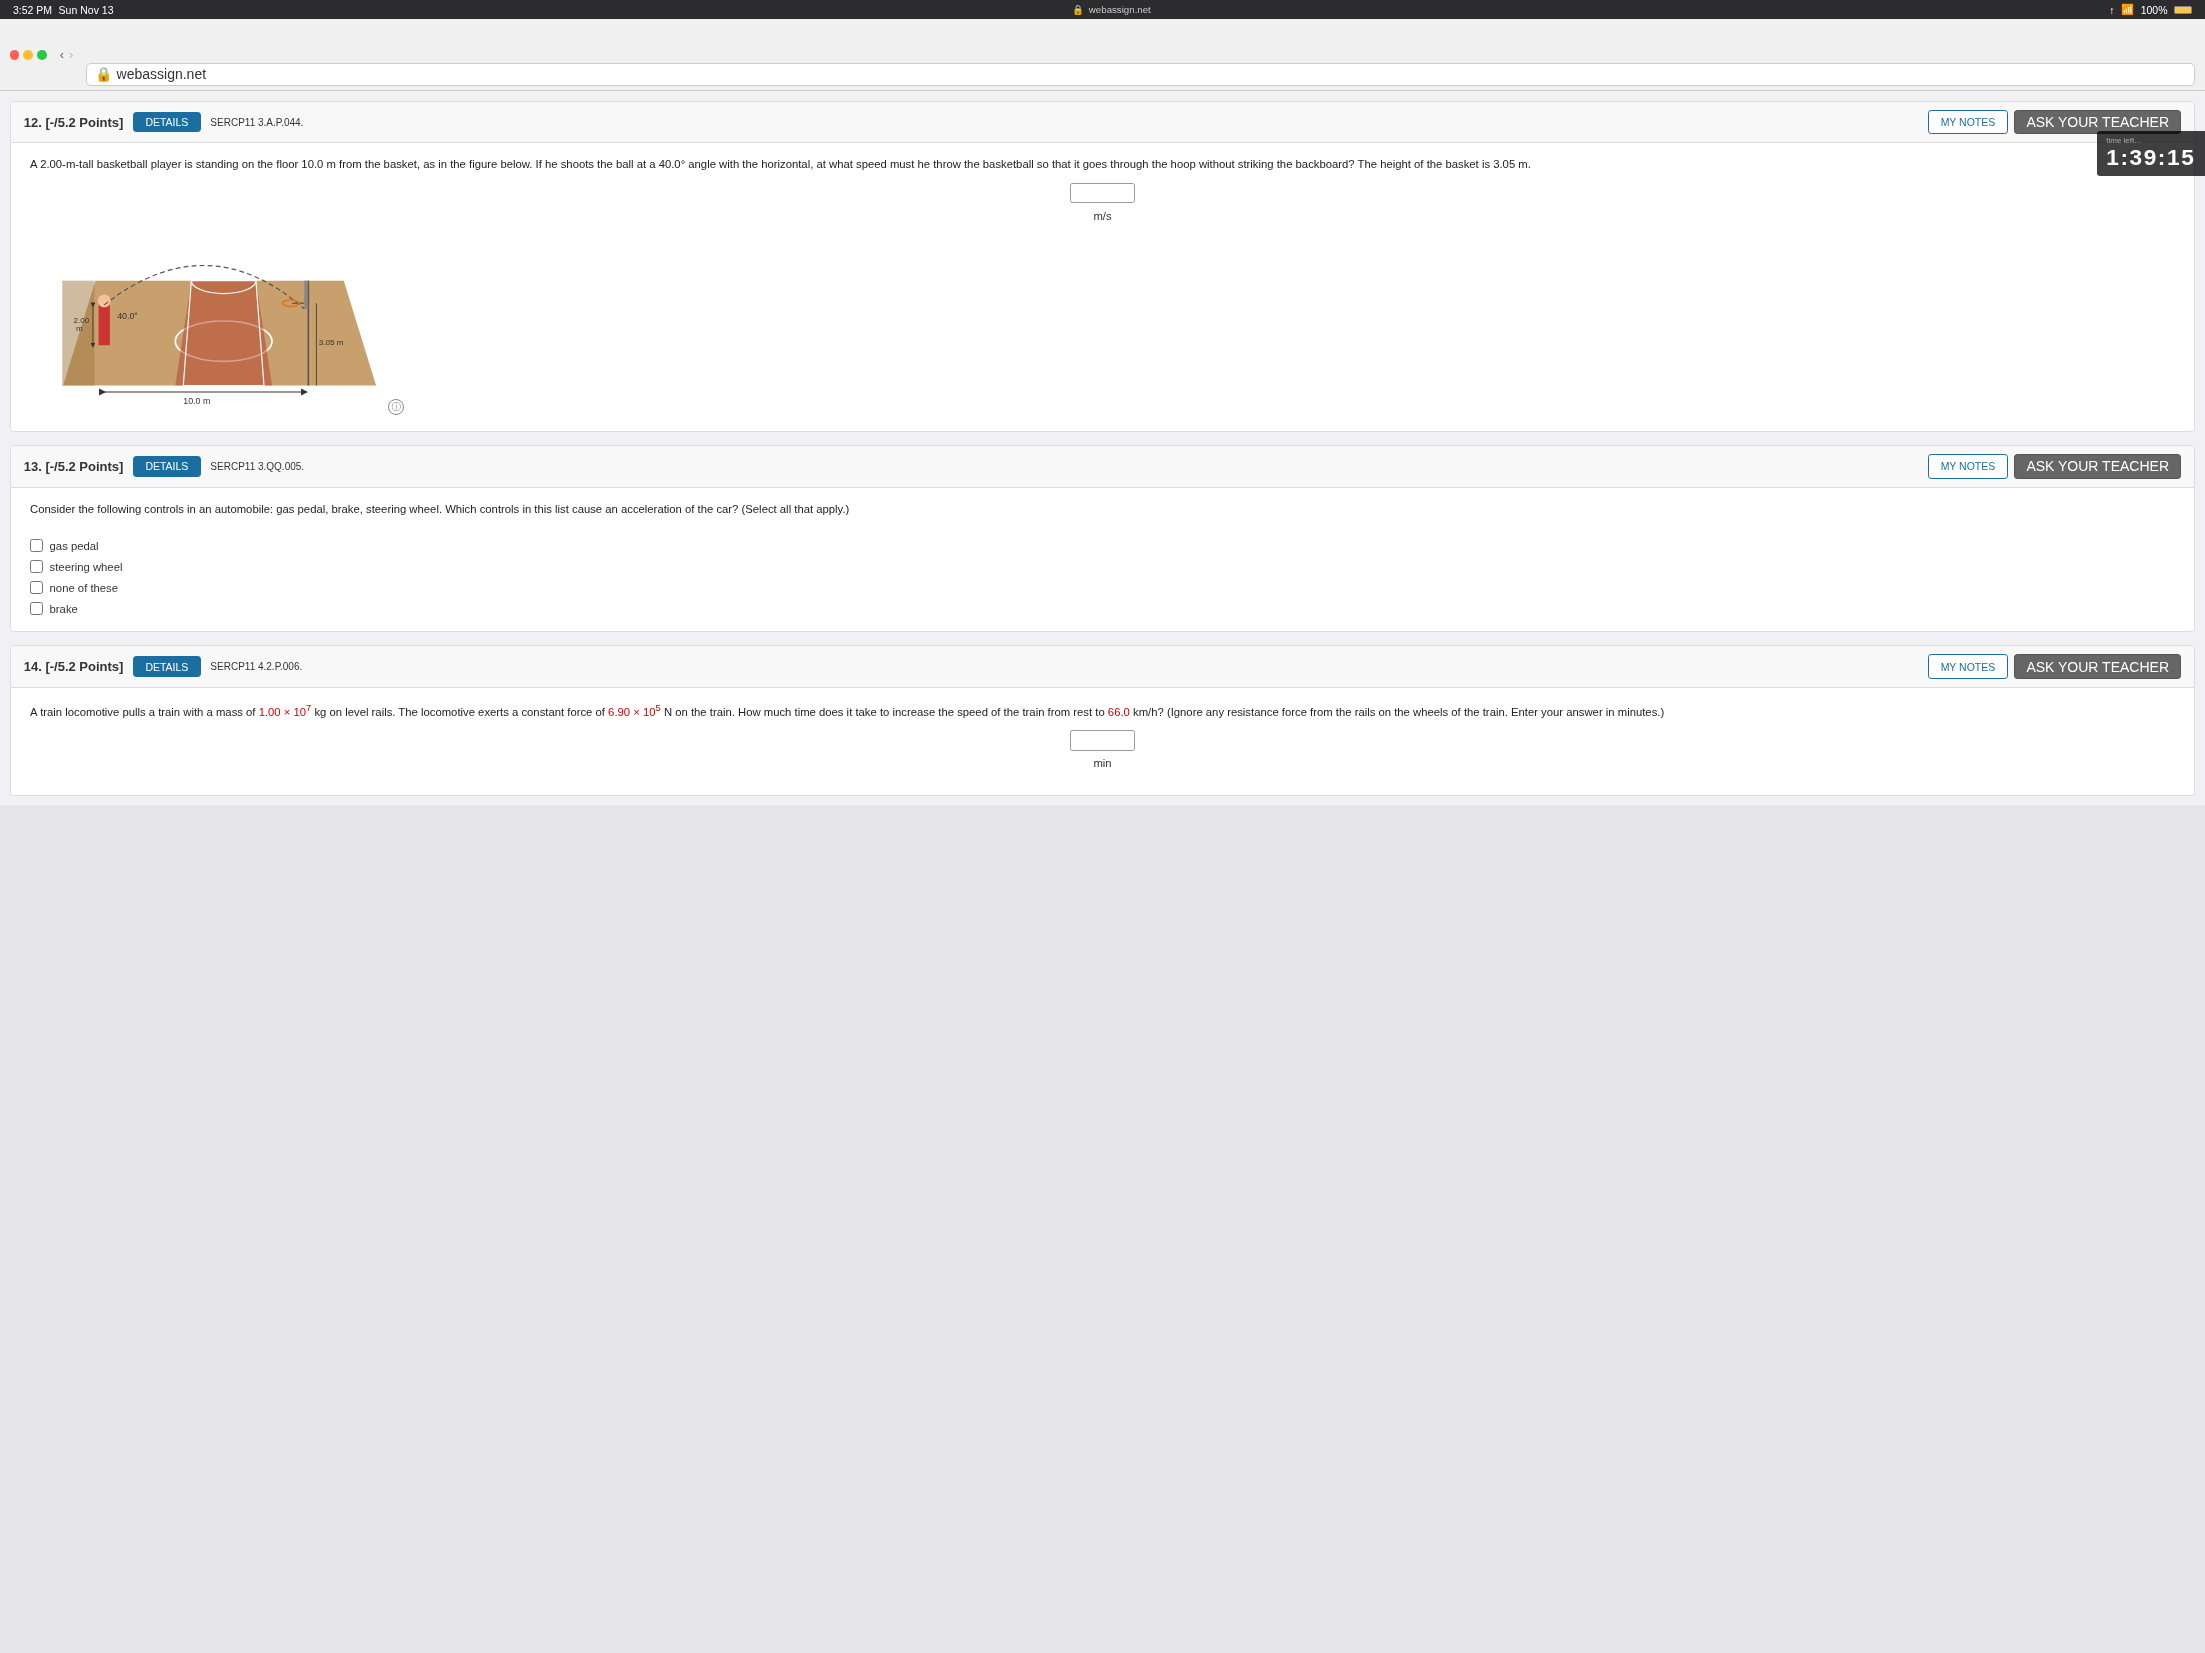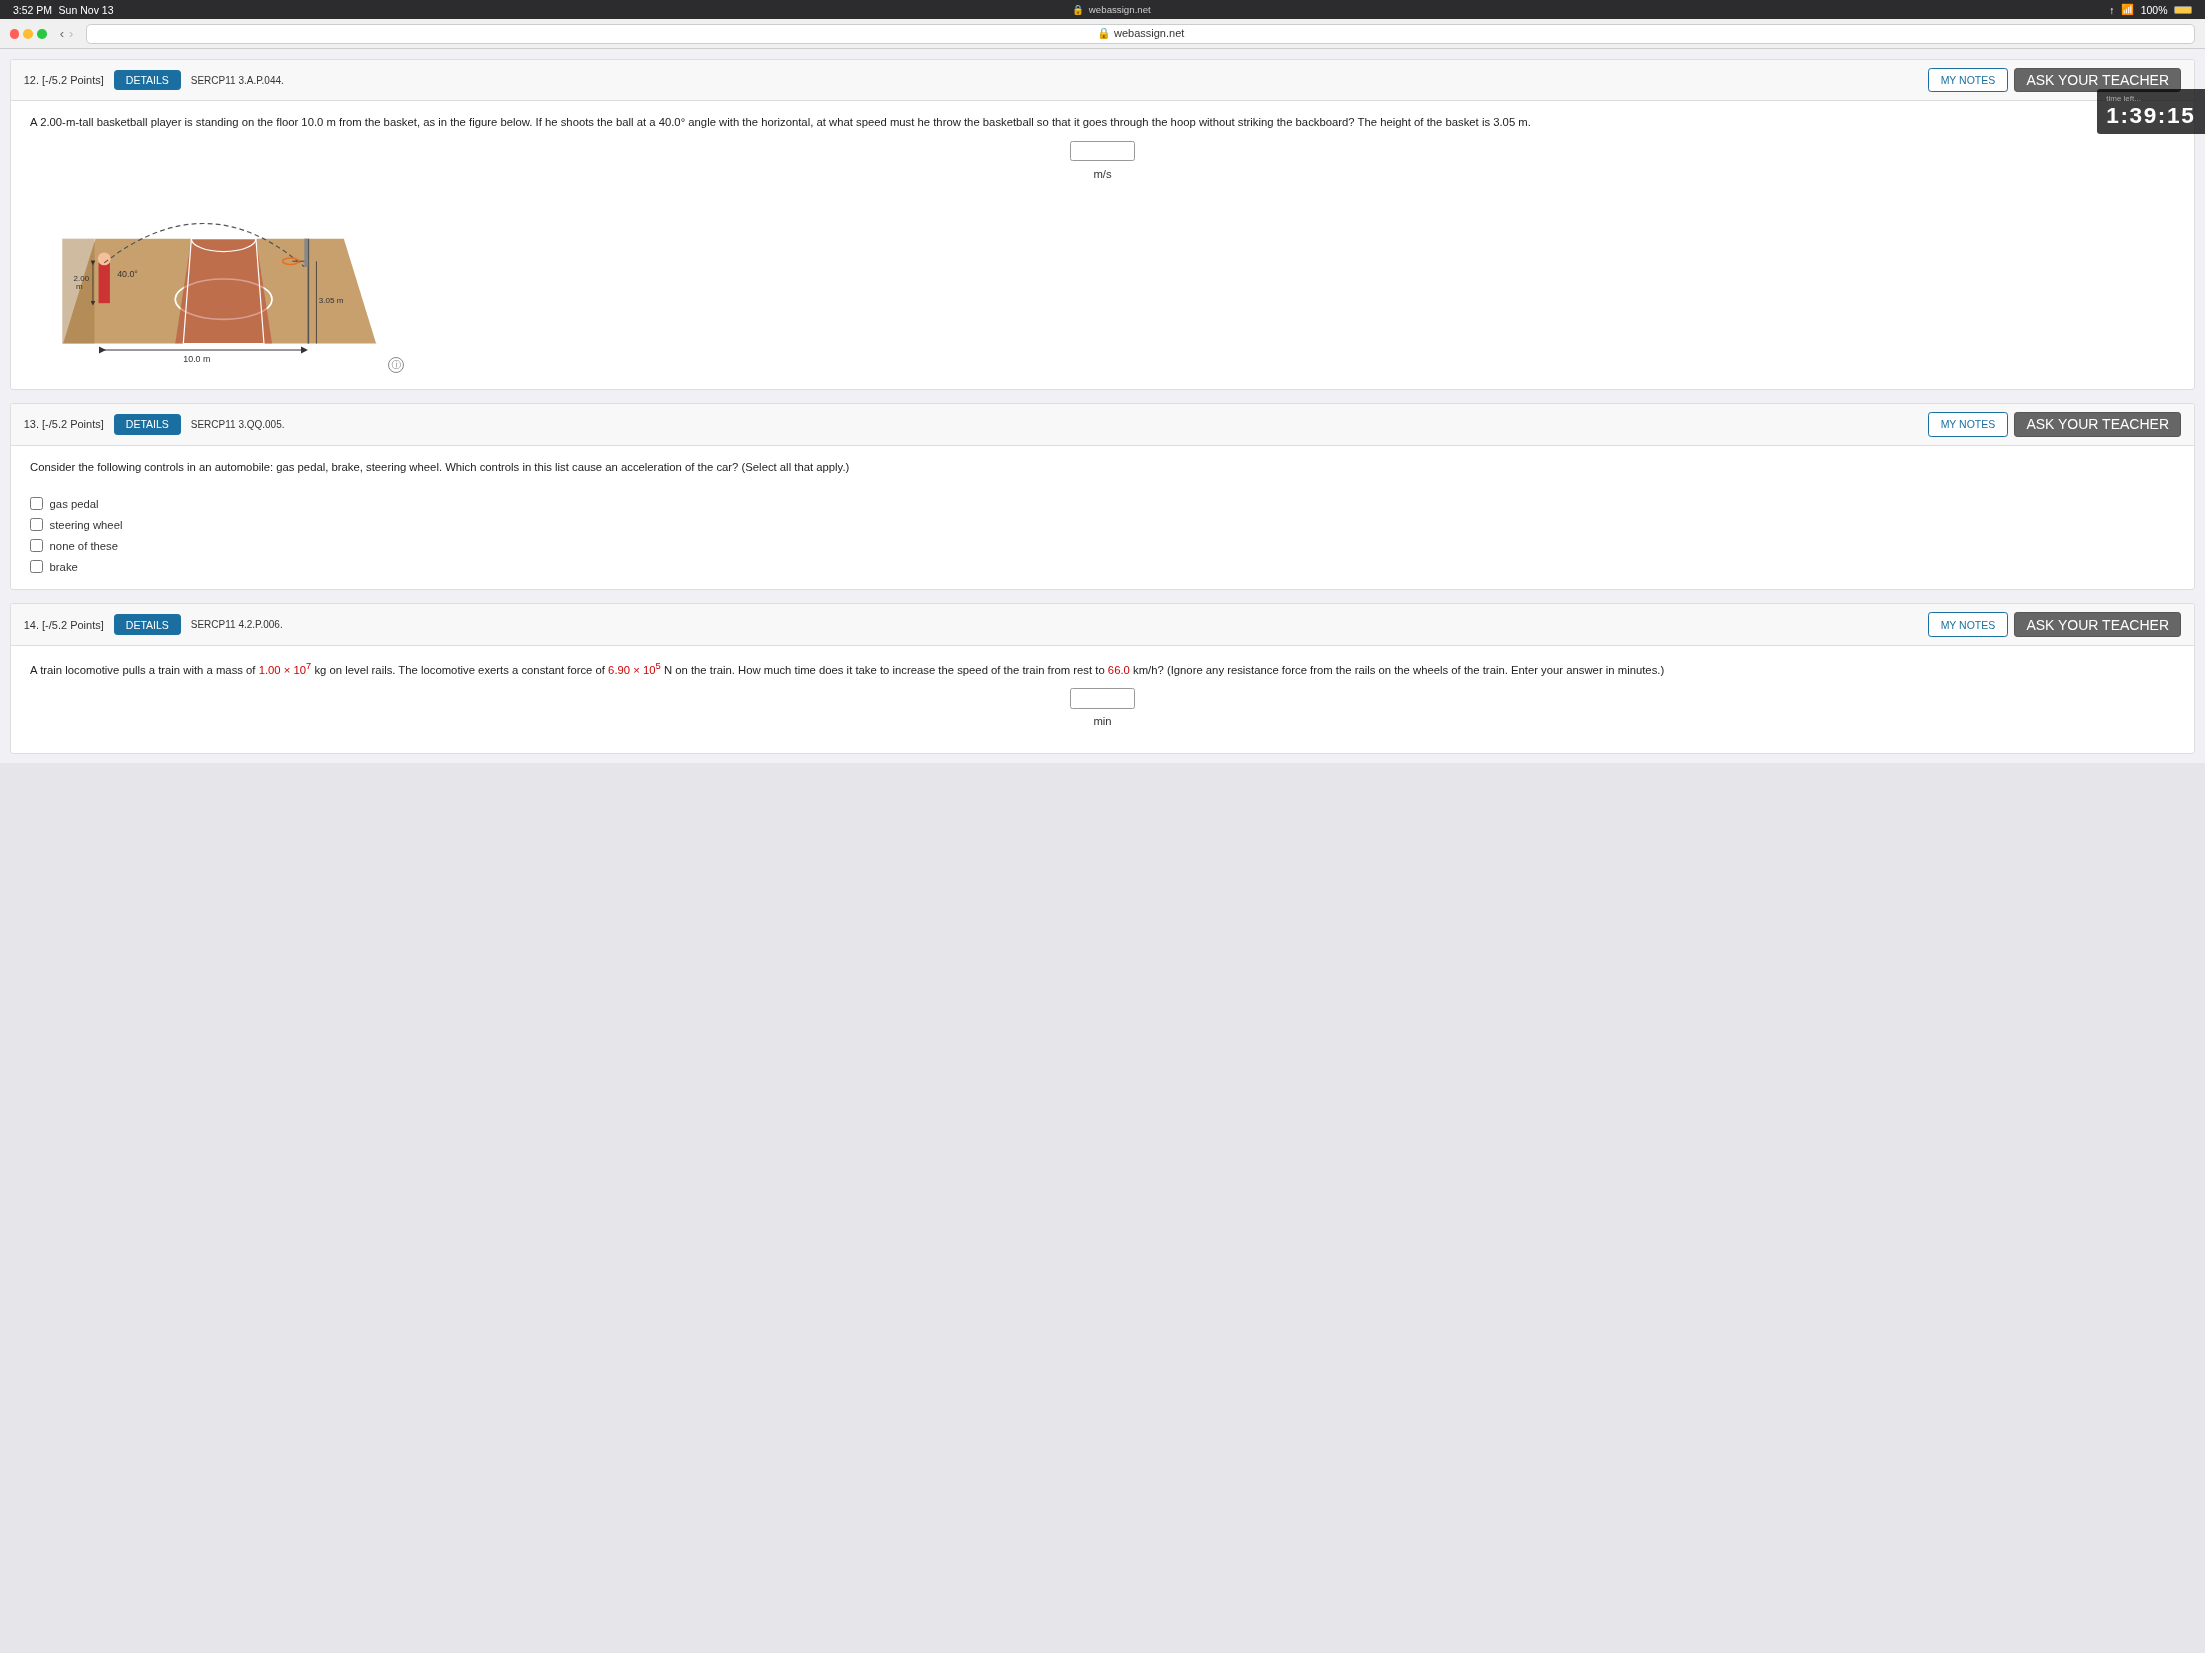--- a/index.html
+++ b/index.html
@@ -37,23 +37,24 @@
     .browser-dot { width: 9.7px; height: 9.7px; border-radius: 50%; }
     .dot-red { background: #ff5f57; }
     .dot-yellow { background: #febc2e; }
     .dot-green { background: #28c840; }
     .url-bar {
       flex: 1;
       background: white;
       border: 0.8px solid #ccc;
       border-radius: 4.8px;
       padding: 2.4px 8px;
-      font-size: 11px;
+      font-size: 14px;
       color: #333;
-      text-align: center;
+      text-align: left;
+      margin-top: 39px;
     }
 
     
     .main-content {
       background: #f0f0f5;
       padding: 9.7px;
       display: flex;
       flex-direction: column;
       gap: 13px;
     }
@@ -69,22 +70,22 @@
     
     .question-header {
       background: #f8f8f8;
       border-bottom: 0.8px solid #ddd;
       padding: 8px 13px;
       display: flex;
       align-items: center;
       gap: 9.7px;
     }
     .question-number {
-      font-weight: normal;
-      font-size: 11px;
+      font-weight: bold;
+      font-size: 13px;
       color: #333;
       white-space: nowrap;
     }
     .details-btn {
       border: 0.8px solid #1a6fa0;
       background: #1a6fa0;
       color: white;
       padding: 3.2px 11.3px;
       border-radius: 3.2px;
       font-size: 10.5px;

